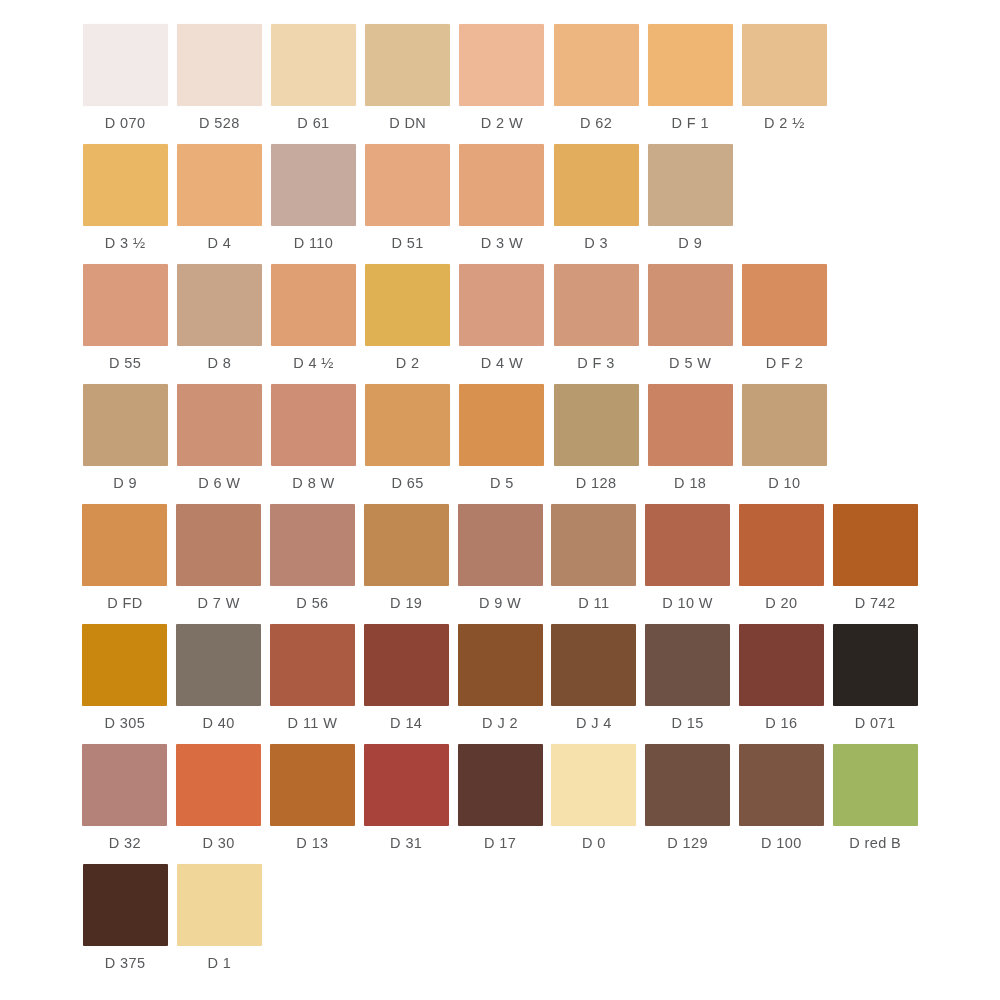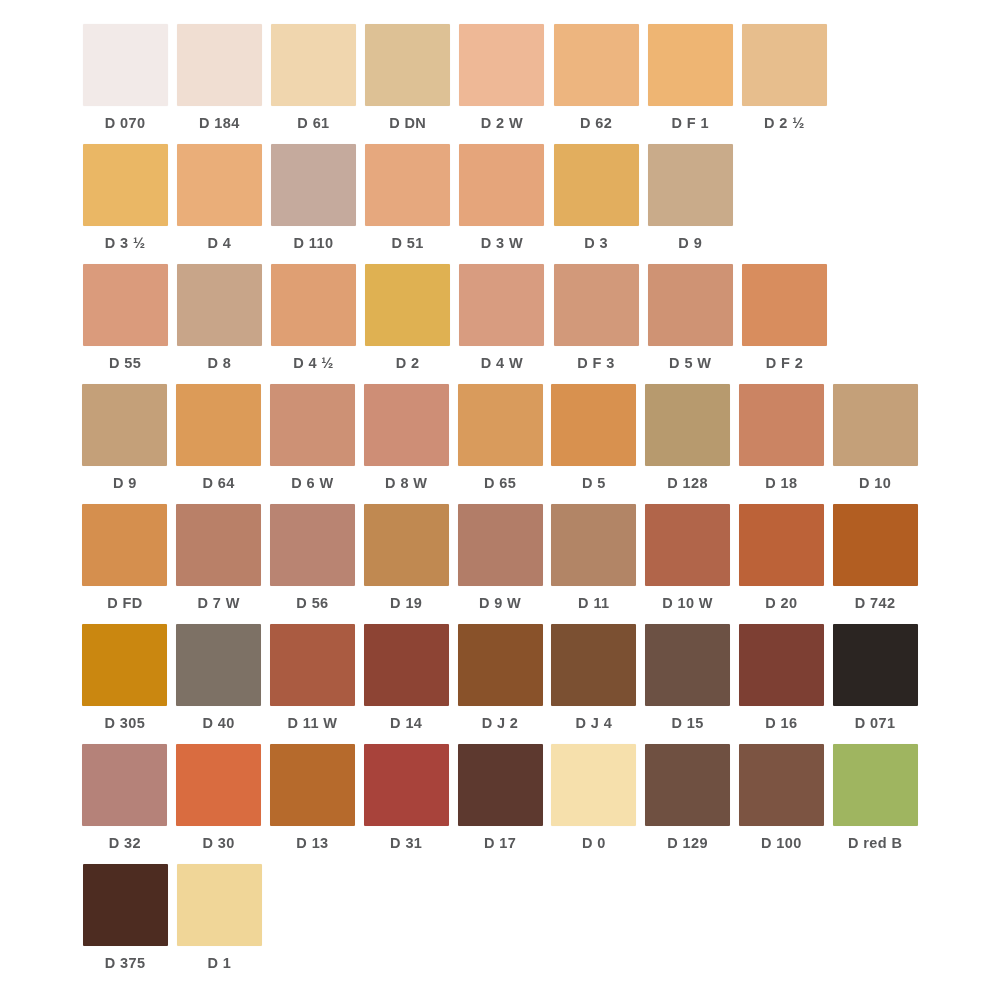--- a/index.html
+++ b/index.html
@@ -14,21 +14,20 @@
   }
   #swatch-chart {
     width: 1000px;
     height: 1000px;
     background: #ffffff;
     padding: 24px 78px 0 78px;
   }
   .swatch-grid {
     display: flex;
     flex-direction: column;
-    font-weight: bold;
   }
   .swatch-row {
     display: flex;
     flex-direction: row;
     justify-content: flex-start;
     height: 120px;
   }
   .swatch-cell {
     width: 94.2px;
     margin-right: 0px;
@@ -58,21 +57,21 @@
 
 <div id="swatch-chart">
   <div class="swatch-grid">
       <div class="swatch-row">
         <div class="swatch-cell">
           <div class="swatch-chip" style="background-color: rgb(242, 234, 232);"></div>
           <div class="swatch-label">D 070</div>
         </div>
         <div class="swatch-cell">
           <div class="swatch-chip" style="background-color: rgb(240, 222, 210);"></div>
-          <div class="swatch-label">D 184</div>
+          <div class="swatch-label">D 528</div>
         </div>
         <div class="swatch-cell">
           <div class="swatch-chip" style="background-color: rgb(240, 214, 174);"></div>
           <div class="swatch-label">D 61</div>
         </div>
         <div class="swatch-cell">
           <div class="swatch-chip" style="background-color: rgb(221, 193, 149);"></div>
           <div class="swatch-label">D DN</div>
         </div>
         <div class="swatch-cell">
@@ -153,24 +152,20 @@
         </div>
         <div class="swatch-cell">
           <div class="swatch-chip" style="background-color: rgb(216, 141, 94);"></div>
           <div class="swatch-label">D F 2</div>
         </div>
       </div>
       <div class="swatch-row">
         <div class="swatch-cell">
           <div class="swatch-chip" style="background-color: rgb(196, 160, 121);"></div>
           <div class="swatch-label">D 9</div>
-        </div>
-        <div class="swatch-cell">
-          <div class="swatch-chip" style="background-color: rgb(220, 155, 88);"></div>
-          <div class="swatch-label">D 64</div>
         </div>
         <div class="swatch-cell">
           <div class="swatch-chip" style="background-color: rgb(205, 145, 117);"></div>
           <div class="swatch-label">D 6 W</div>
         </div>
         <div class="swatch-cell">
           <div class="swatch-chip" style="background-color: rgb(206, 142, 118);"></div>
           <div class="swatch-label">D 8 W</div>
         </div>
         <div class="swatch-cell">

